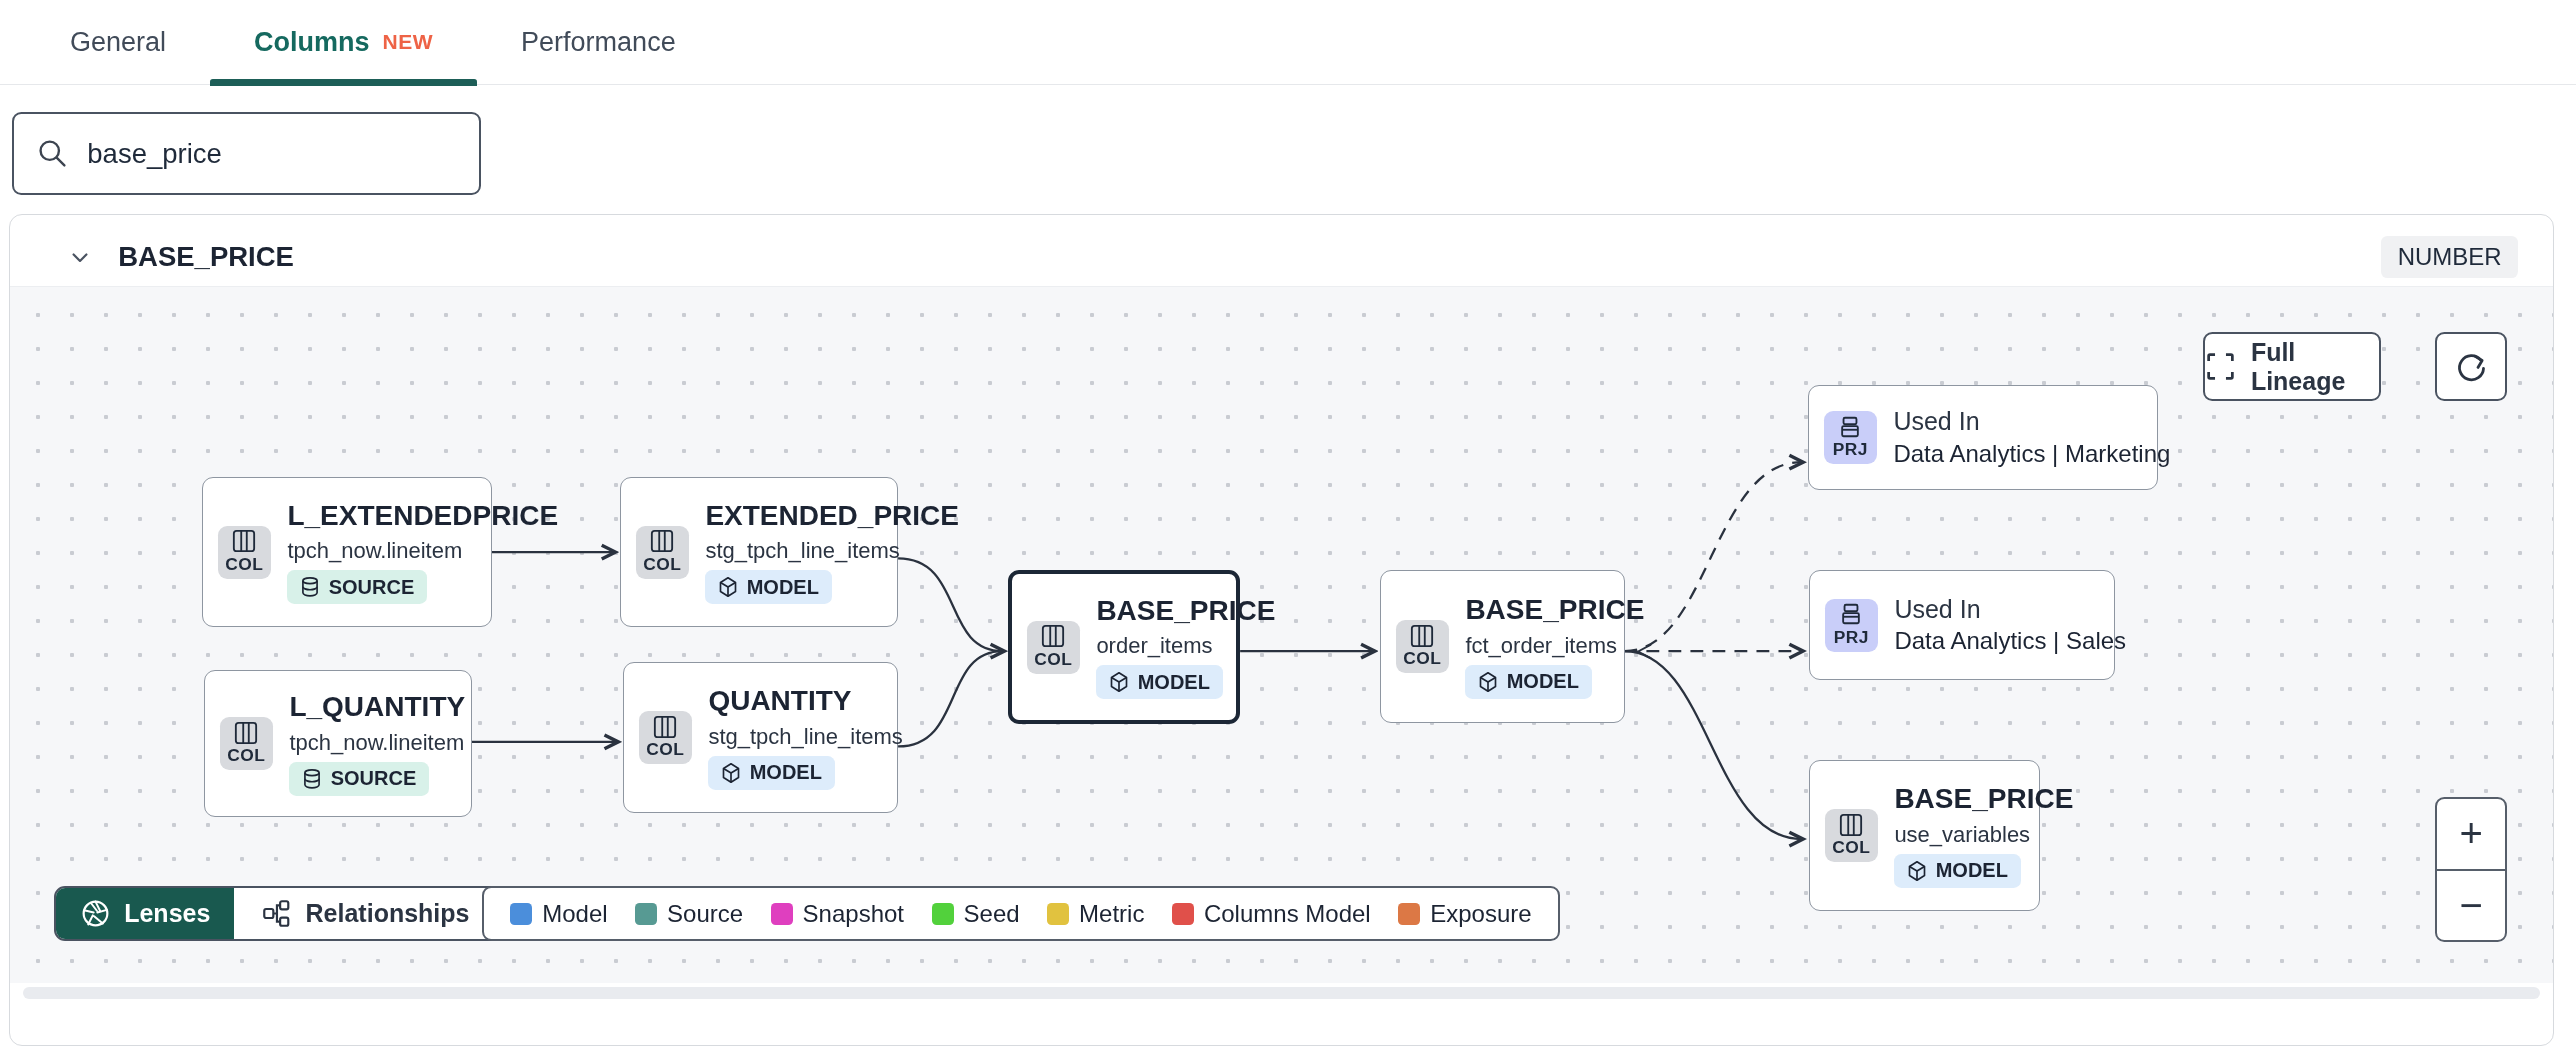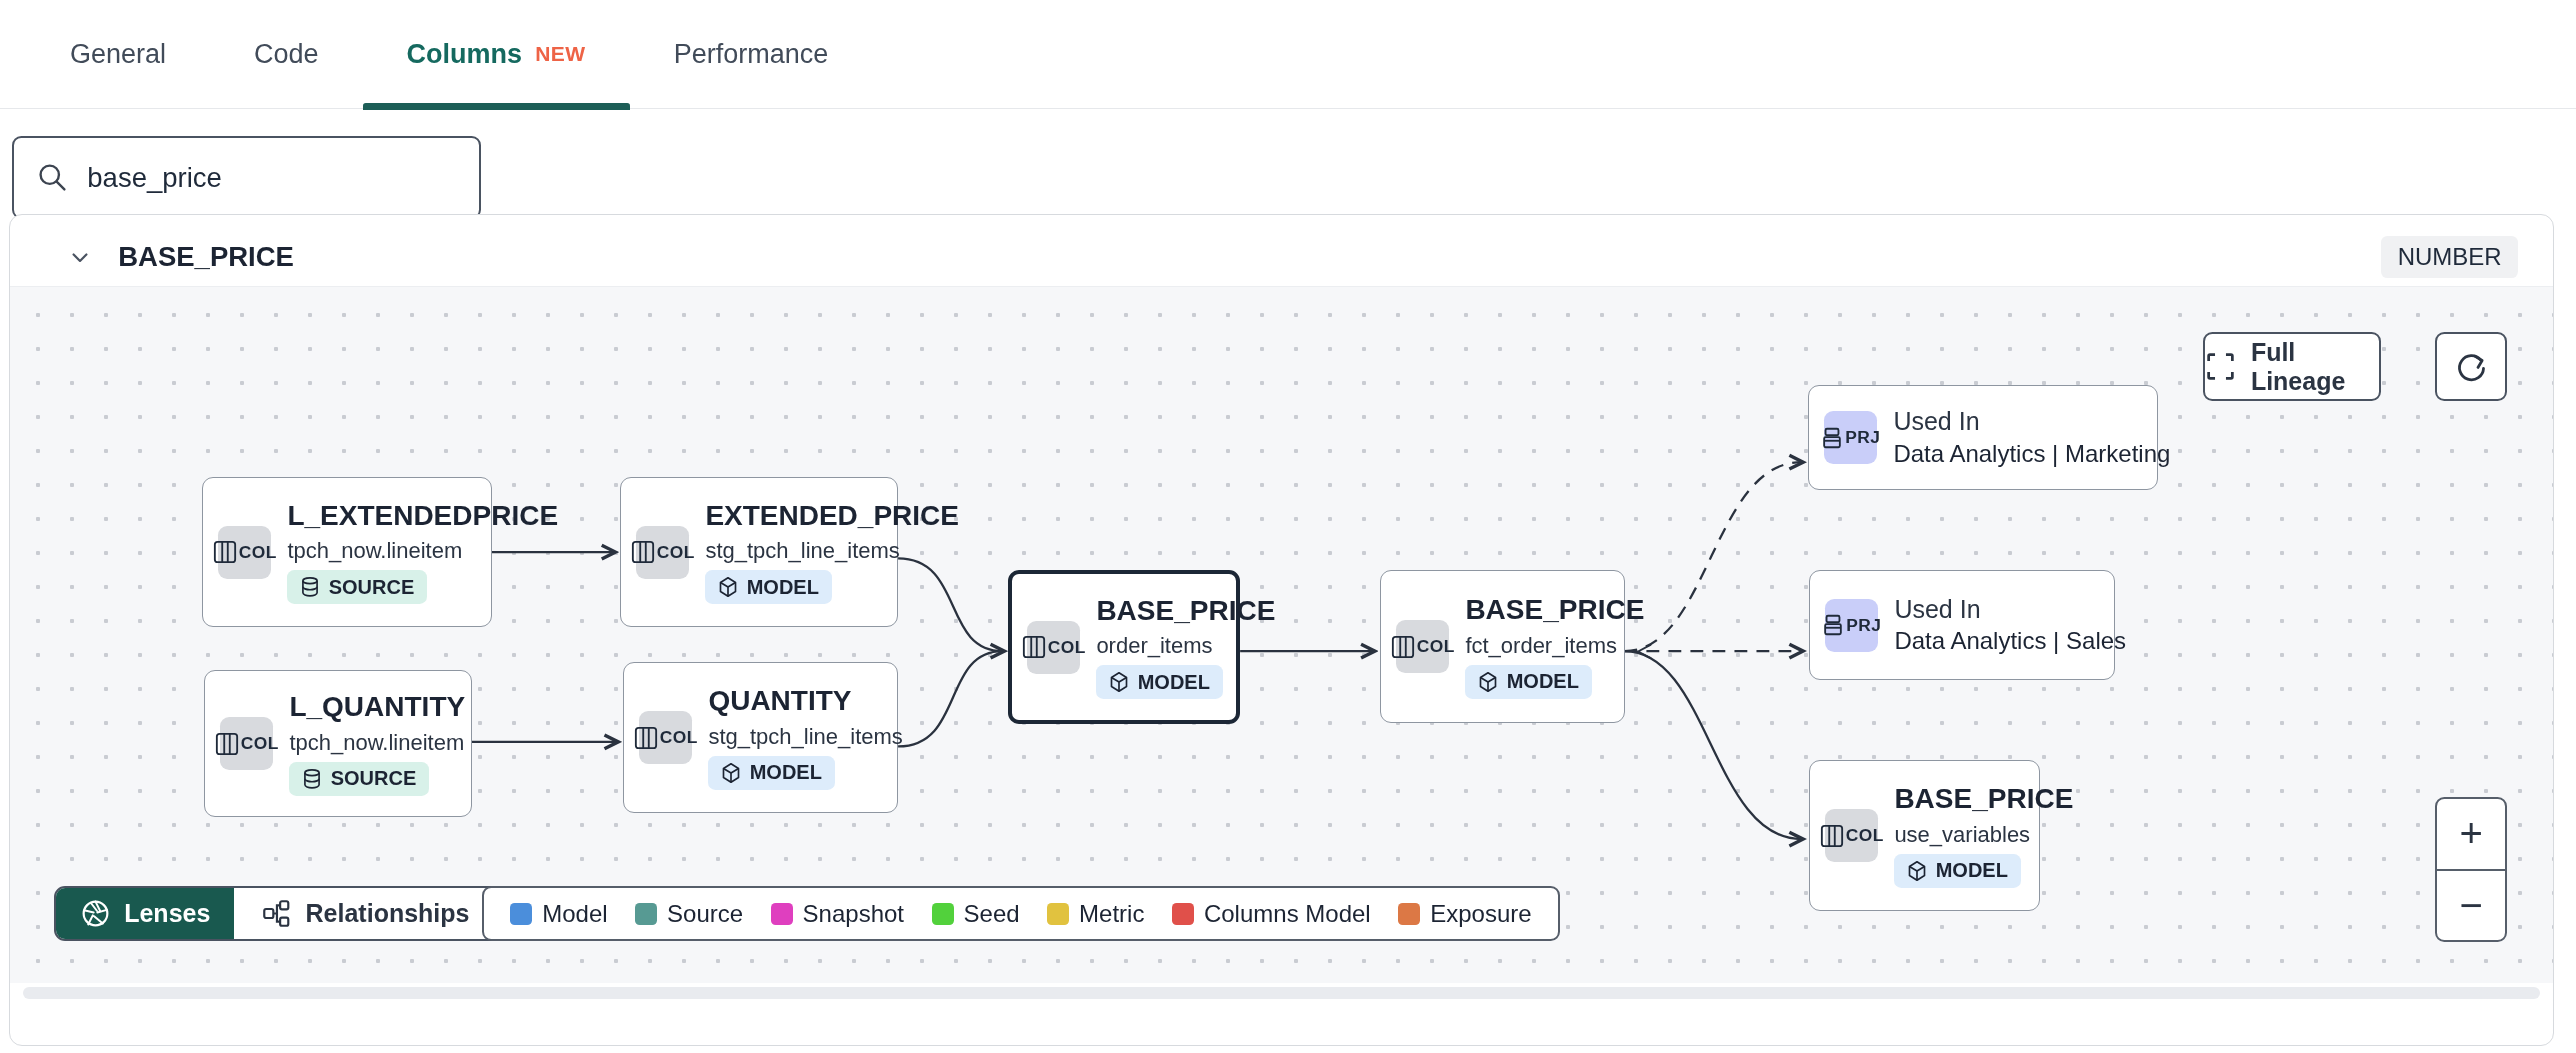--- a/index.html
+++ b/index.html
@@ -1,20 +1,20 @@
 <!DOCTYPE html>
 <html style="font-size:14.7px"><head>
 <meta charset="utf-8">
 <style>
   * { box-sizing: border-box; margin: 0; padding: 0; }
   html,body { width: 2576px; height: 1053px; background: #ffffff; overflow: hidden;
     font-family: "Liberation Sans", sans-serif; color: #2b3442; }
 
   
-  .tabbar { height: 109px; border-bottom: 1.8px solid #e6e8eb; display: flex; align-items: stretch; padding-left: 26px; }
+  .tabbar { height: 85px; border-bottom: 1.8px solid #e6e8eb; display: flex; align-items: stretch; padding-left: 26px; }
   .tab { position: relative; display: flex; align-items: center; gap: 13px; padding: 0 44px;
          font-size: 27px; font-weight: 500; color: #414b59; cursor: pointer; }
   .tab.active .tab-label { color: #15695f; font-weight: 700; }
   .tab.active::after { content:""; position:absolute; left:0; right:0; bottom:-1.8px; height:6.4px;
          background:#1d5e57; border-radius:2.8px 2.8px 0 0; }
   .new-badge { color: #ee6346; font-size: 21px; font-weight: 700; letter-spacing: 0.5px; }
   .count-badge { width: 48px; height: 48px; border-radius: 50%; background: #e7e9ec;
          display:flex; align-items:center; justify-content:center; font-size: 23px; color:#2b3442; }
 
   
@@ -38,21 +38,21 @@
         background-size: 34px 34px; background-position: 11px 11px; }
   .scroll-strip { height: 12px; margin: 3.7px 13px 0 13px; background: #e9ebef; border-radius: 6.4px; }
 
   .edges { position:absolute; left:0; top:0; width:2541px; height:697px; }
 
   
   .node { position: absolute; background: #fff; border: 1.8px solid #8e96a1; border-radius: 11px;
         display: flex; align-items: center; gap: 16.5px; padding-left: 14.7px; cursor: pointer; }
   .node.selected { border: 4.1px solid #1c2736; }
   .chip { width: 53px; height: 53px; border-radius: 9.2px; background: #d8dade; flex: 0 0 auto;
-        display:flex; flex-direction:row; align-items:center; justify-content:center; gap:0.9px; }
+        display:flex; flex-direction:column; align-items:center; justify-content:center; gap:0.9px; }
   .chip.prj { background: #c9cef9; }
   .chip-label { font-size: 17.4px; font-weight: 700; color:#1f2a3a; letter-spacing:0.5px; }
   .node-body { display:flex; flex-direction:column; align-items:flex-start; gap: 6.4px; }
   .node-title { font-size: 28px; font-weight: 700; color:#1c2433; white-space: nowrap; }
   .node-sub { font-size: 22px; color:#2b3442; white-space: nowrap; }
   .rbadge { display:inline-flex; align-items:center; gap:8.3px; padding: 5.5px 13px; border-radius: 7.3px;
         font-size: 20px; font-weight: 600; color:#1c2433; }
   .rbadge.source { background:#d8f1e9; }
   .rbadge.model { background:#ddecfb; }
   .prj-label { font-size: 25px; color:#2b3442; }
@@ -83,23 +83,20 @@
   .swatch { width:22px; height:22px; border-radius:4.6px; }
 
   svg.ic { flex: 0 0 auto; }
 </style>
 </head>
 <body>
 
 <div class="tabbar">
   <div class="tab">
       <span class="tab-label">General</span>
-    </div>
-  <div class="tab">
-      <span class="tab-label">Code</span>
     </div>
   <div class="tab active">
     <span class="tab-label">Columns</span>
     <span class="new-badge">NEW</span>
   </div>
   <div class="tab">
       <span class="tab-label">Performance</span>
     </div>
 </div>
 

